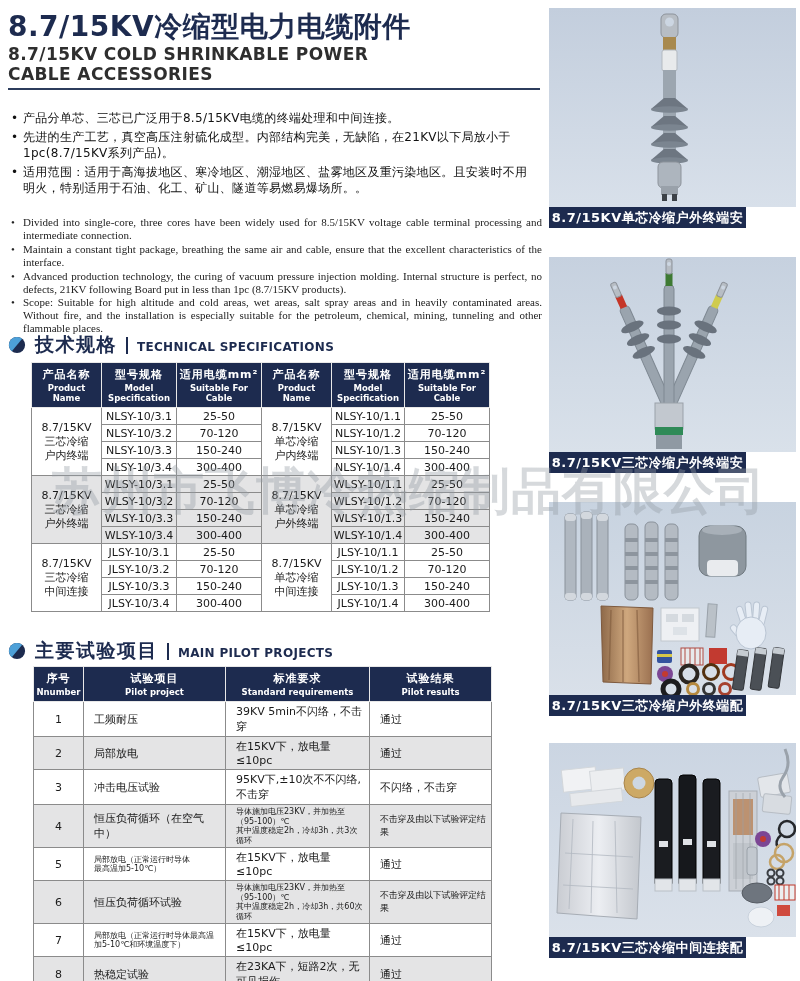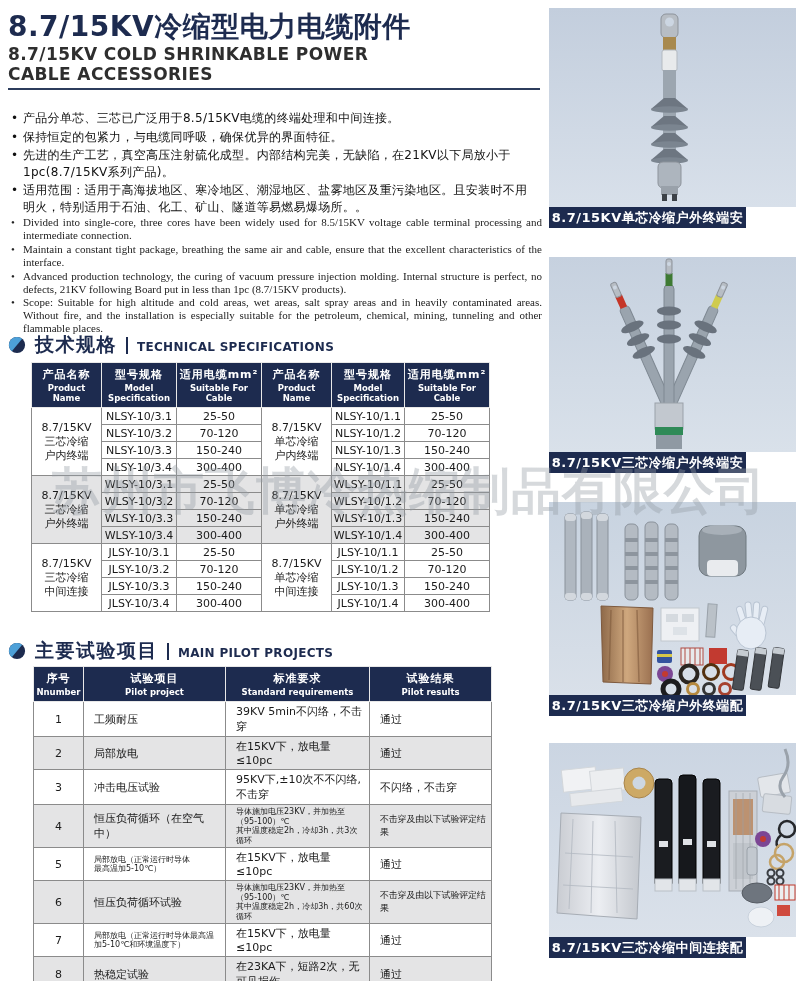--- a/index.html
+++ b/index.html
@@ -64,21 +64,20 @@
 
 <div class="page">
 
   <div class="title">8.7/15KV冷缩型电力电缆附件</div>
   <div class="subtitle">8.7/15KV COLD SHRINKABLE POWER
 CABLE ACCESSORIES</div>
   <div class="rule"></div>
 
   <div class="bullets cnb">
     <div class="li">产品分单芯、三芯已广泛用于8.5/15KV电缆的终端处理和中间连接。</div>
-    <div class="li">保持恒定的包紧力，与电缆同呼吸，确保优异的界面特征。</div>
     <div class="li">先进的生产工艺，真空高压注射硫化成型。内部结构完美，无缺陷，在21KV以下局放小于1pc(8.7/15KV系列产品)。</div>
     <div class="li">适用范围：适用于高海拔地区、寒冷地区、潮湿地区、盐雾地区及重污染地区。且安装时不用明火，特别适用于石油、化工、矿山、隧道等易燃易爆场所。。</div>
   </div>
 
   <div class="bullets enb">
     <div class="li">Divided into single-core, three cores have been widely used for 8.5/15KV voltage cable terminal processing and intermediate connection.</div>
     <div class="li">Maintain a constant tight package, breathing the same air and cable, ensure that the excellent characteristics of the interface.</div>
     <div class="li">Advanced production technology, the curing of vacuum pressure injection molding. Internal structure is perfect, no defects, 21KV following Board put in less than 1pc (8.7/15KV products).</div>
     <div class="li">Scope: Suitable for high altitude and cold areas, wet areas, salt spray areas and in heavily contaminated areas. Without fire, and the installation is especially suitable for the petroleum, chemical, mining, tunneling and other flammable places.</div>
   </div>

